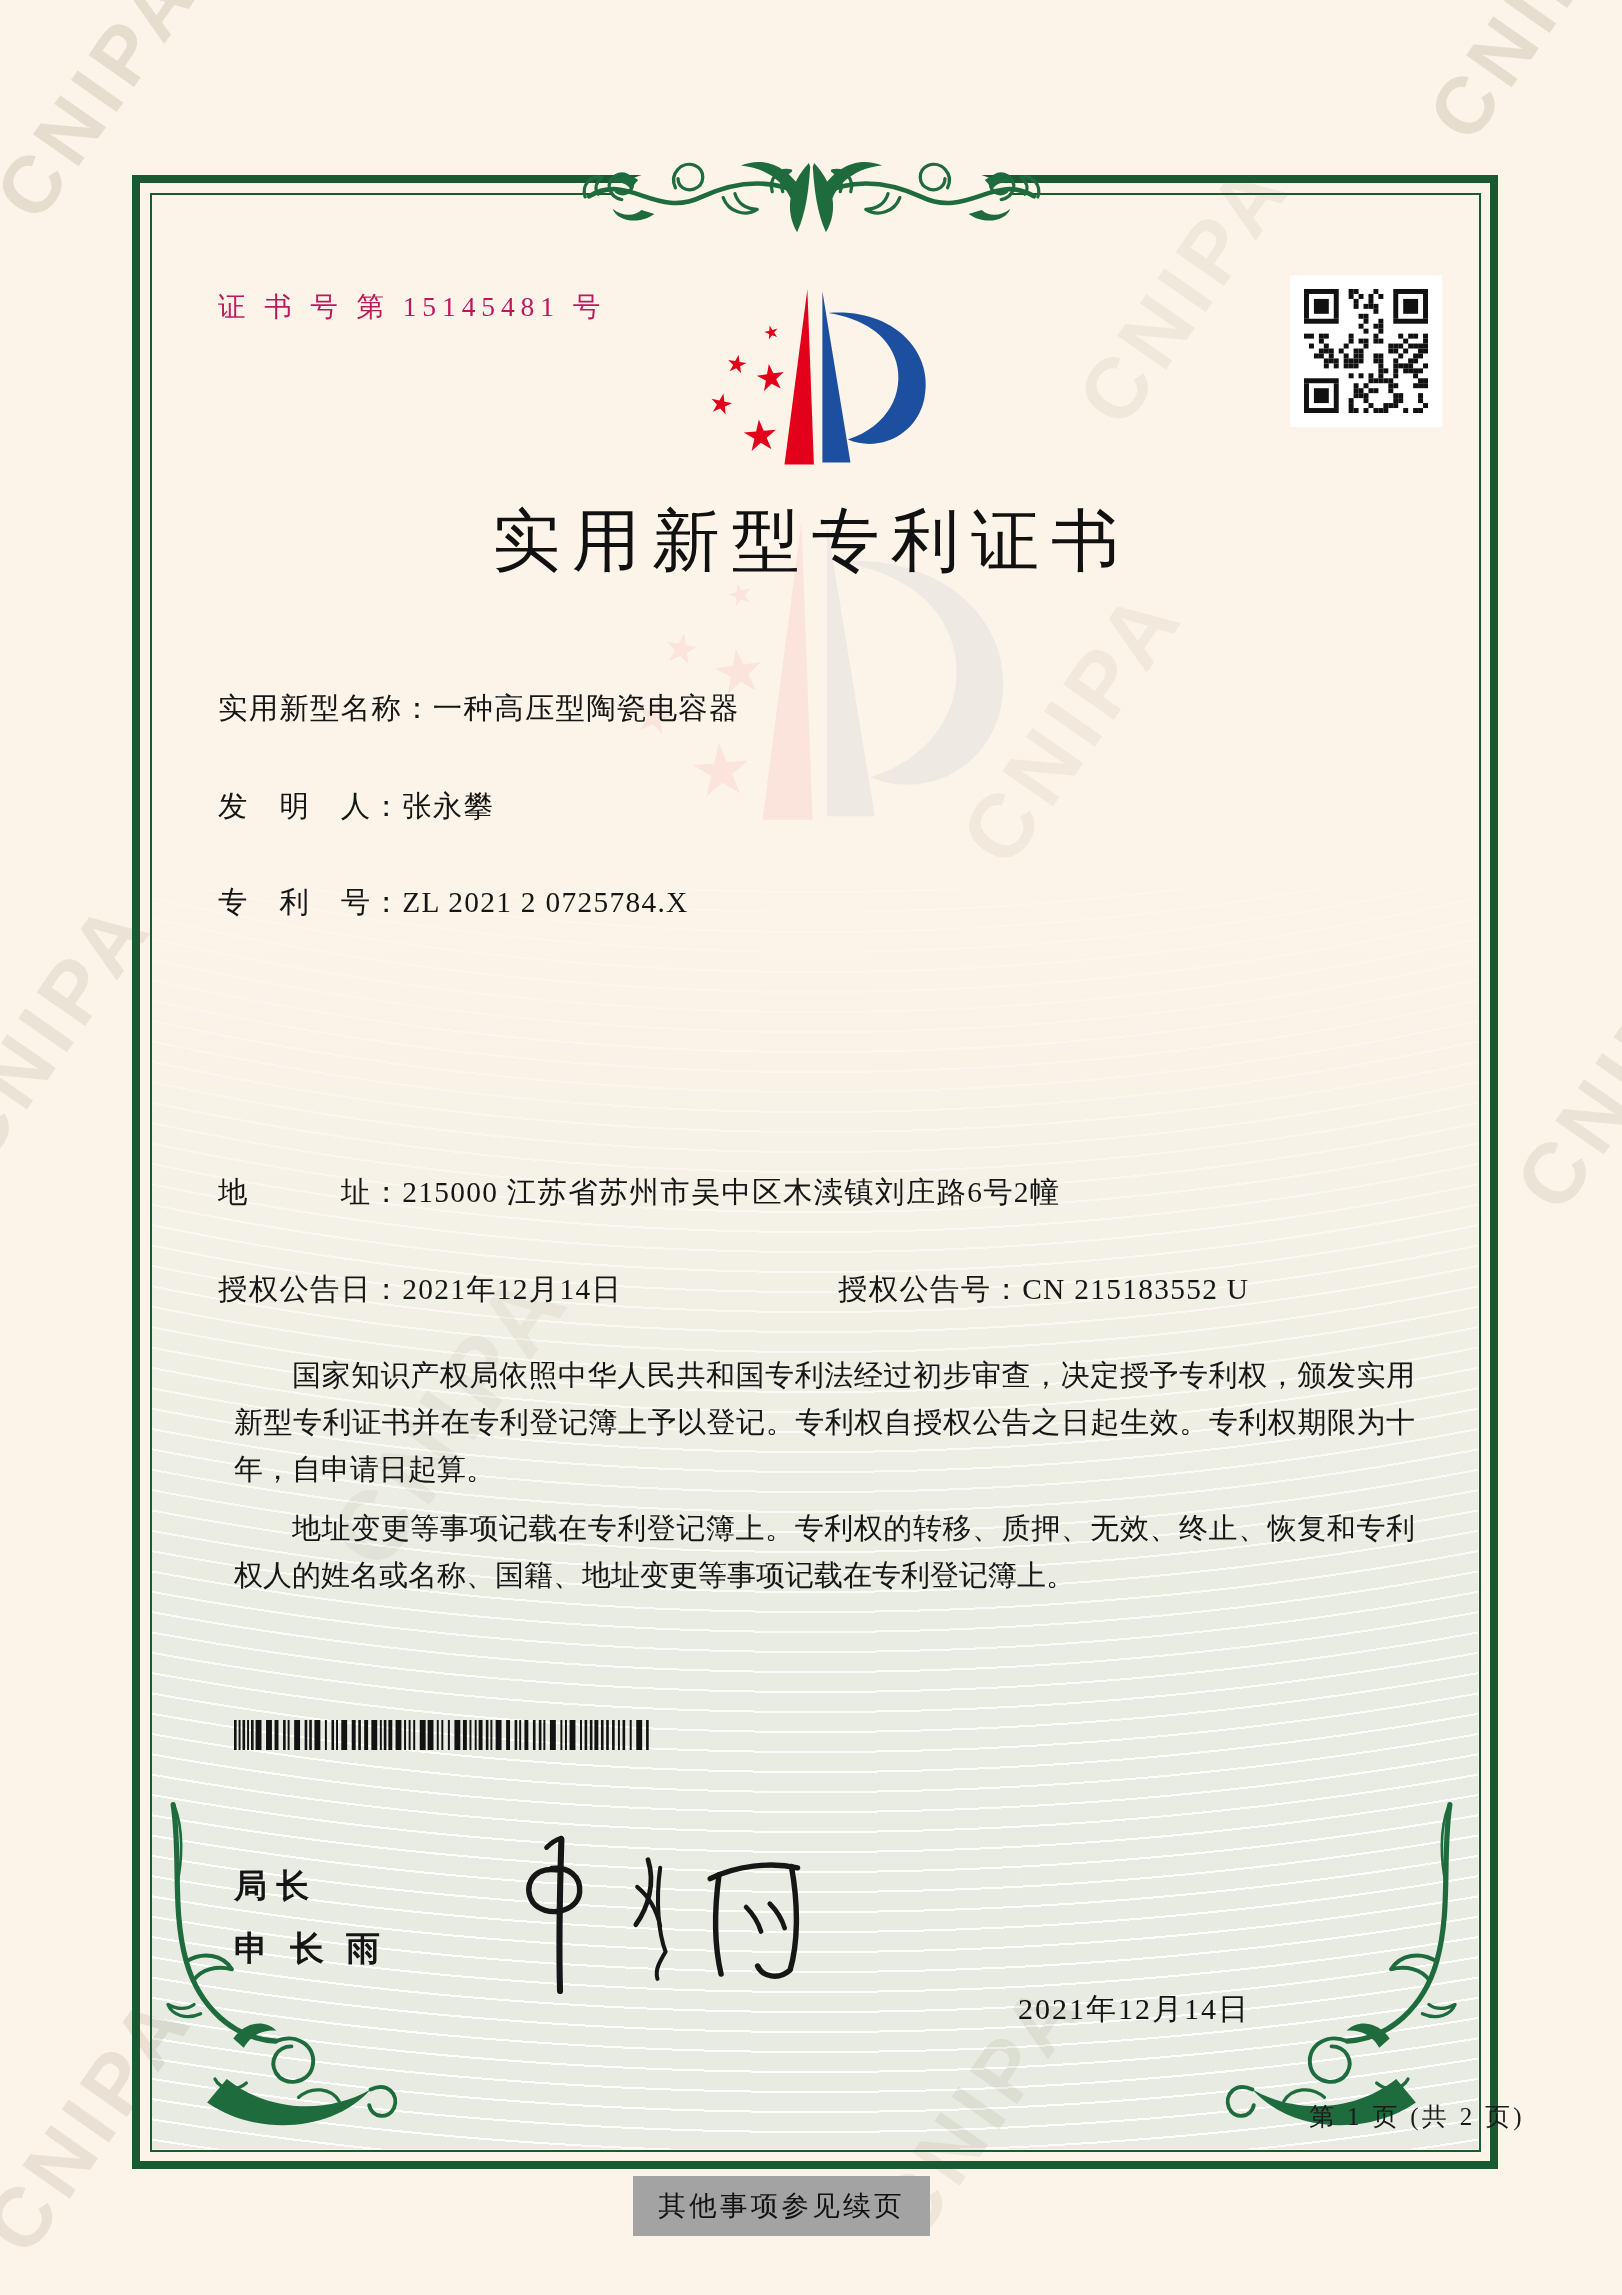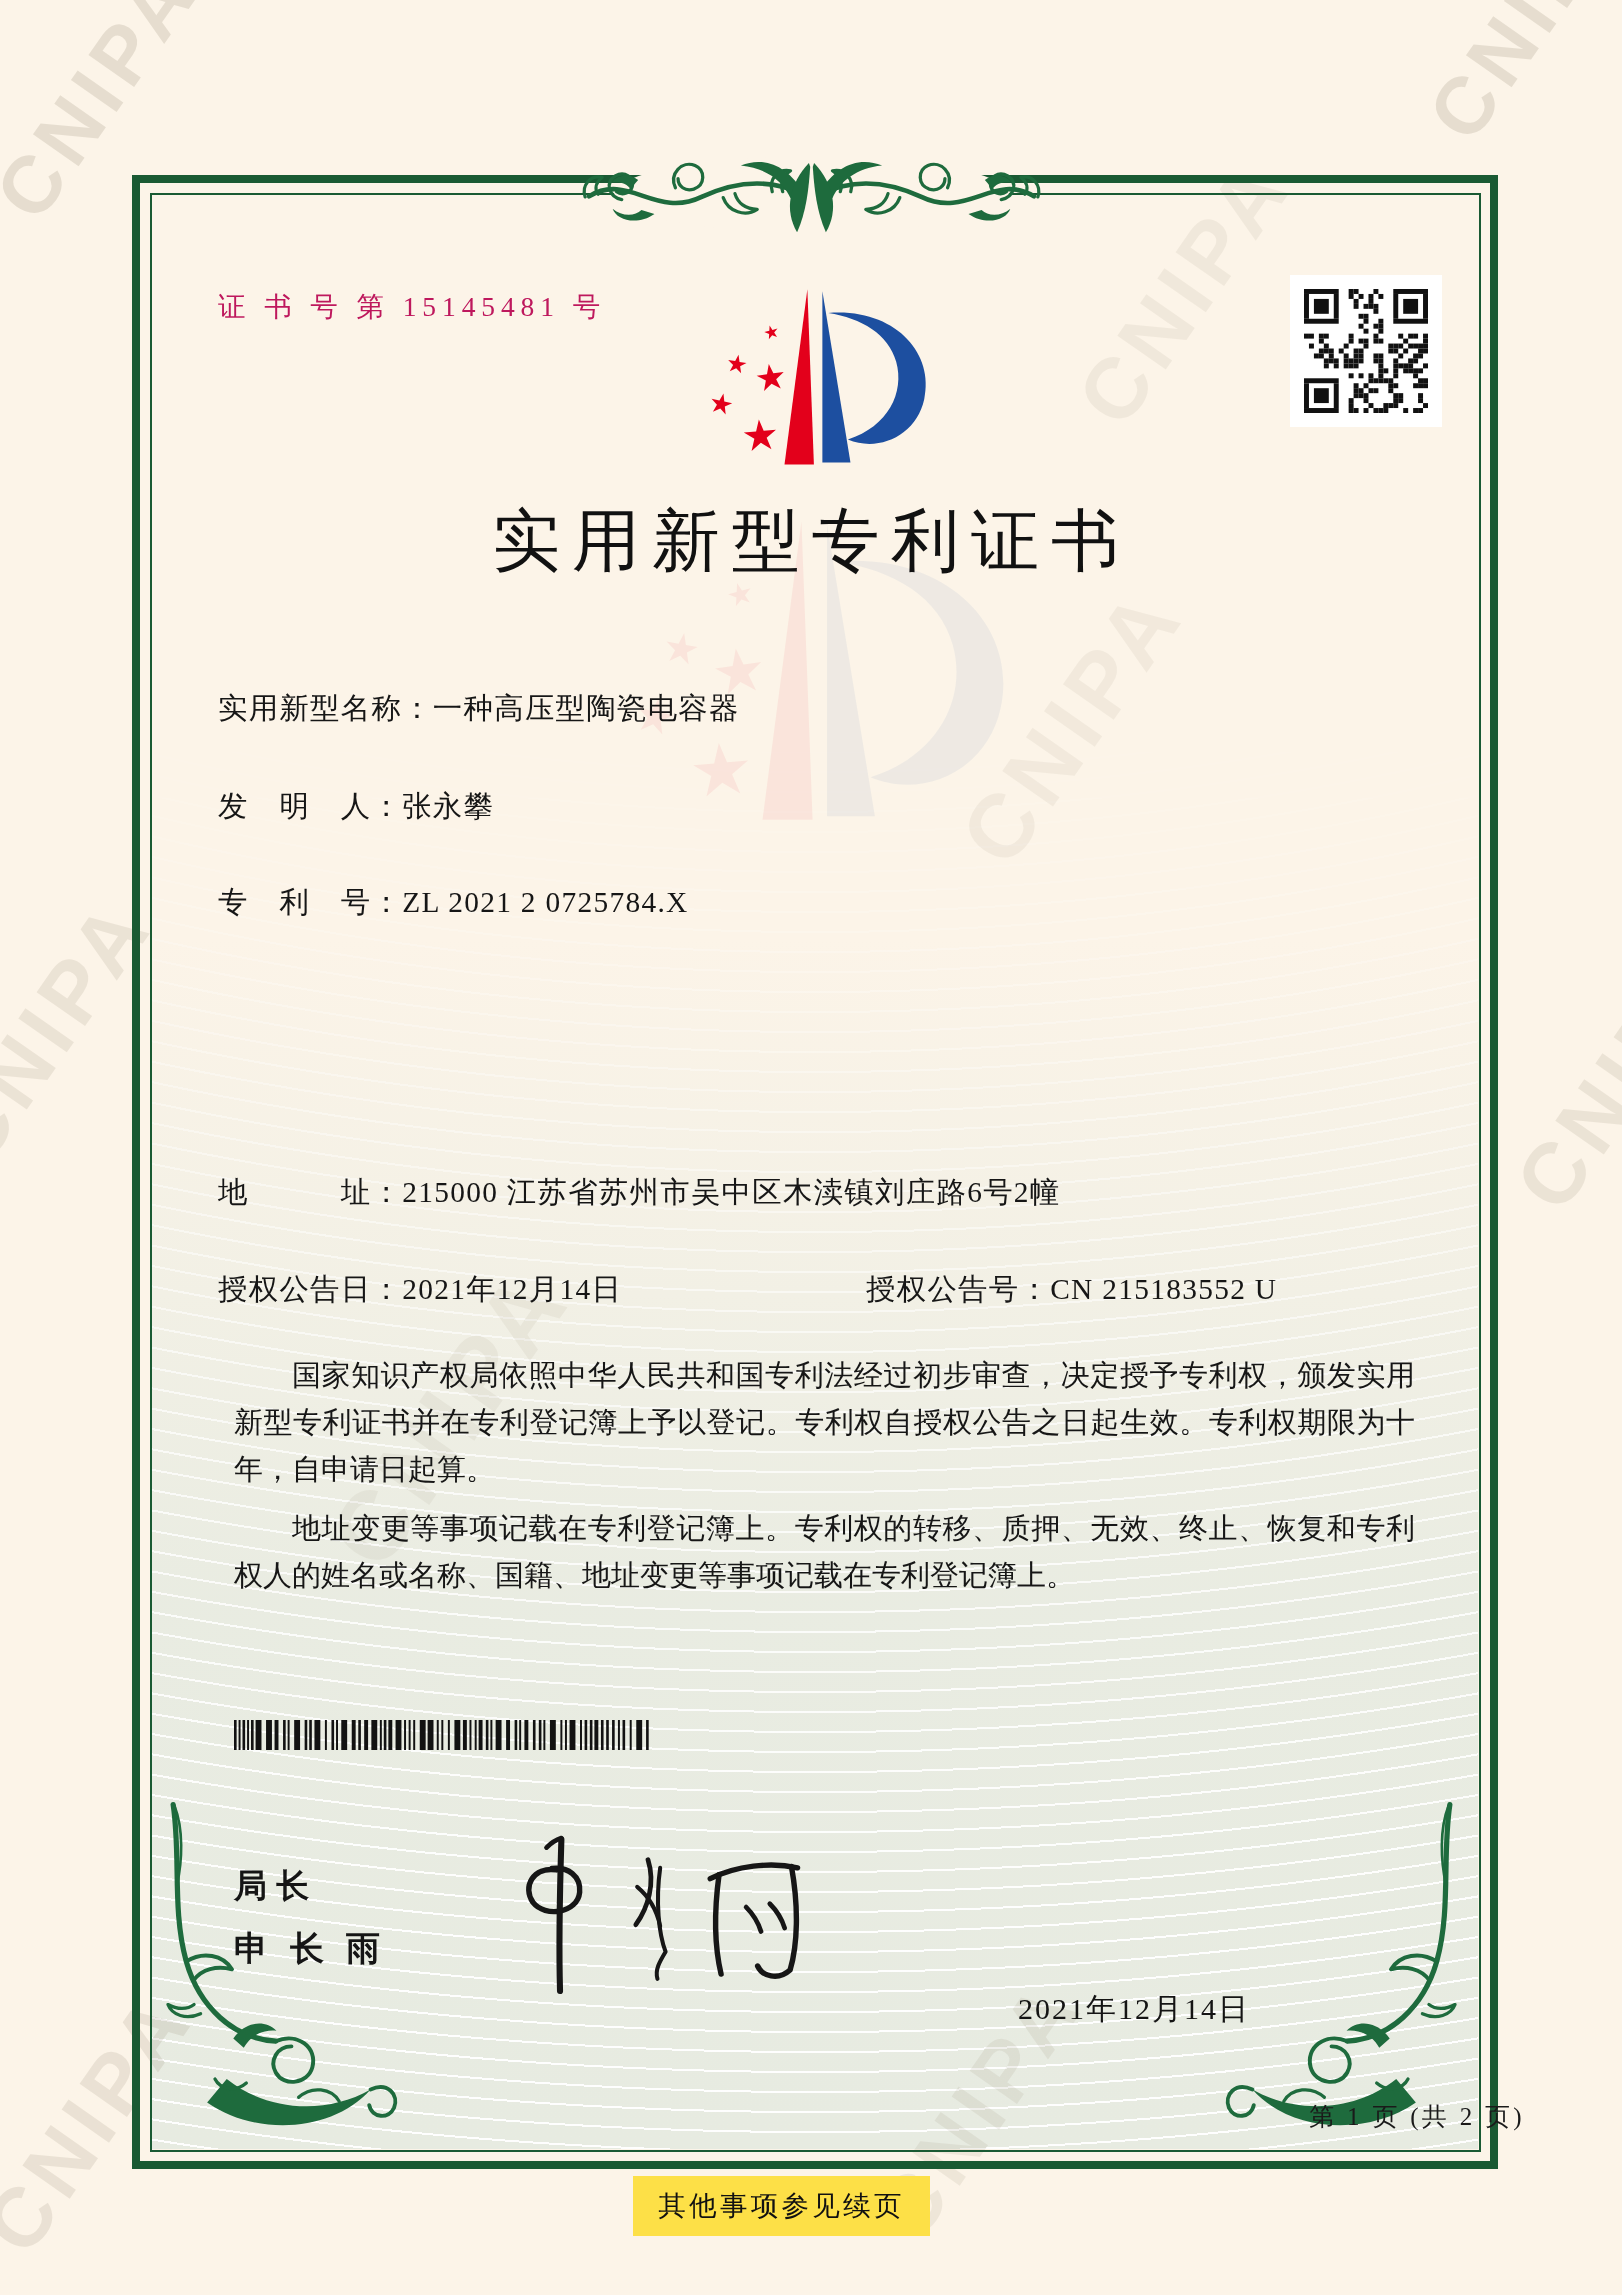--- a/index.html
+++ b/index.html
@@ -35,40 +35,40 @@
   .cert-no{position:absolute;left:218px;top:289px;font-size:27.5px;color:#be185d;letter-spacing:5.9px;}
   .title{position:absolute;left:0;top:496px;width:1623px;text-align:center;
     font-size:68px;font-weight:normal;color:#111;letter-spacing:11.8px;}
   .qr-box{position:absolute;left:1290px;top:275px;width:152px;height:152px;background:#ffffff;}
   .qr-box svg{position:absolute;left:13.7px;top:13.7px;}
 
   
   .field-row{position:absolute;left:218px;font-size:29.4px;color:#161616;white-space:nowrap;text-align:right;}
   .flabel{letter-spacing:1.3px;}
   .fvalue{letter-spacing:1.3px;}
-  .grant-right{position:absolute;left:620px;top:0;margin-left:28px;}
+  .grant-right{position:absolute;left:620px;top:0;}
 
   
   .paras{position:absolute;left:222px;top:1340px;width:1205px;font-size:29px;
     line-height:47px;color:#161616;text-align:justify;}
   .paras p{margin:12px;text-indent:58px;}
 
   
   .barcode{position:absolute;left:234px;top:1720px;width:416px;height:30px;}
   .barcode rect{fill:#121212;}
   .signer-title{position:absolute;left:234px;top:1864px;font-family:"Liberation Sans","DejaVu Sans",sans-serif;
     font-size:33px;font-weight:700;color:#151515;letter-spacing:9.2px;}
   .signer-name{position:absolute;left:234px;top:1926px;font-family:"Liberation Sans","DejaVu Sans",sans-serif;
     font-size:34px;font-weight:700;color:#151515;letter-spacing:22px;}
   .signature{position:absolute;left:445px;top:1819px;}
   .signature path{fill:none;stroke:#161616;stroke-linecap:round;stroke-linejoin:round;}
   .issue-date{position:absolute;left:1018px;top:1989px;font-size:30px;color:#141414;letter-spacing:2px;}
   .page-footer{position:absolute;left:33px;top:2100px;width:1492px;text-align:right;
     font-size:25px;color:#1a1a1a;letter-spacing:3.3px;}
-  .note-box{position:absolute;left:633px;top:2176px;width:297px;height:60px;background:#fde047;
+  .note-box{position:absolute;left:633px;top:2176px;width:297px;height:60px;background:#a3a3a3;
     display:flex;align-items:center;justify-content:center;font-size:27.5px;color:#111;letter-spacing:3.3px;}
 
   
   .ornament-top{position:absolute;left:576px;top:134px;}
   .corner-fl{position:absolute;}
   .corner-fl.right{transform:scaleX(-1);}
   .orn path{stroke:#1e6b3d;fill:none;stroke-linecap:round;stroke-linejoin:round;}
   .orn path.f{fill:#1e6b3d;stroke:none;}
 
   

